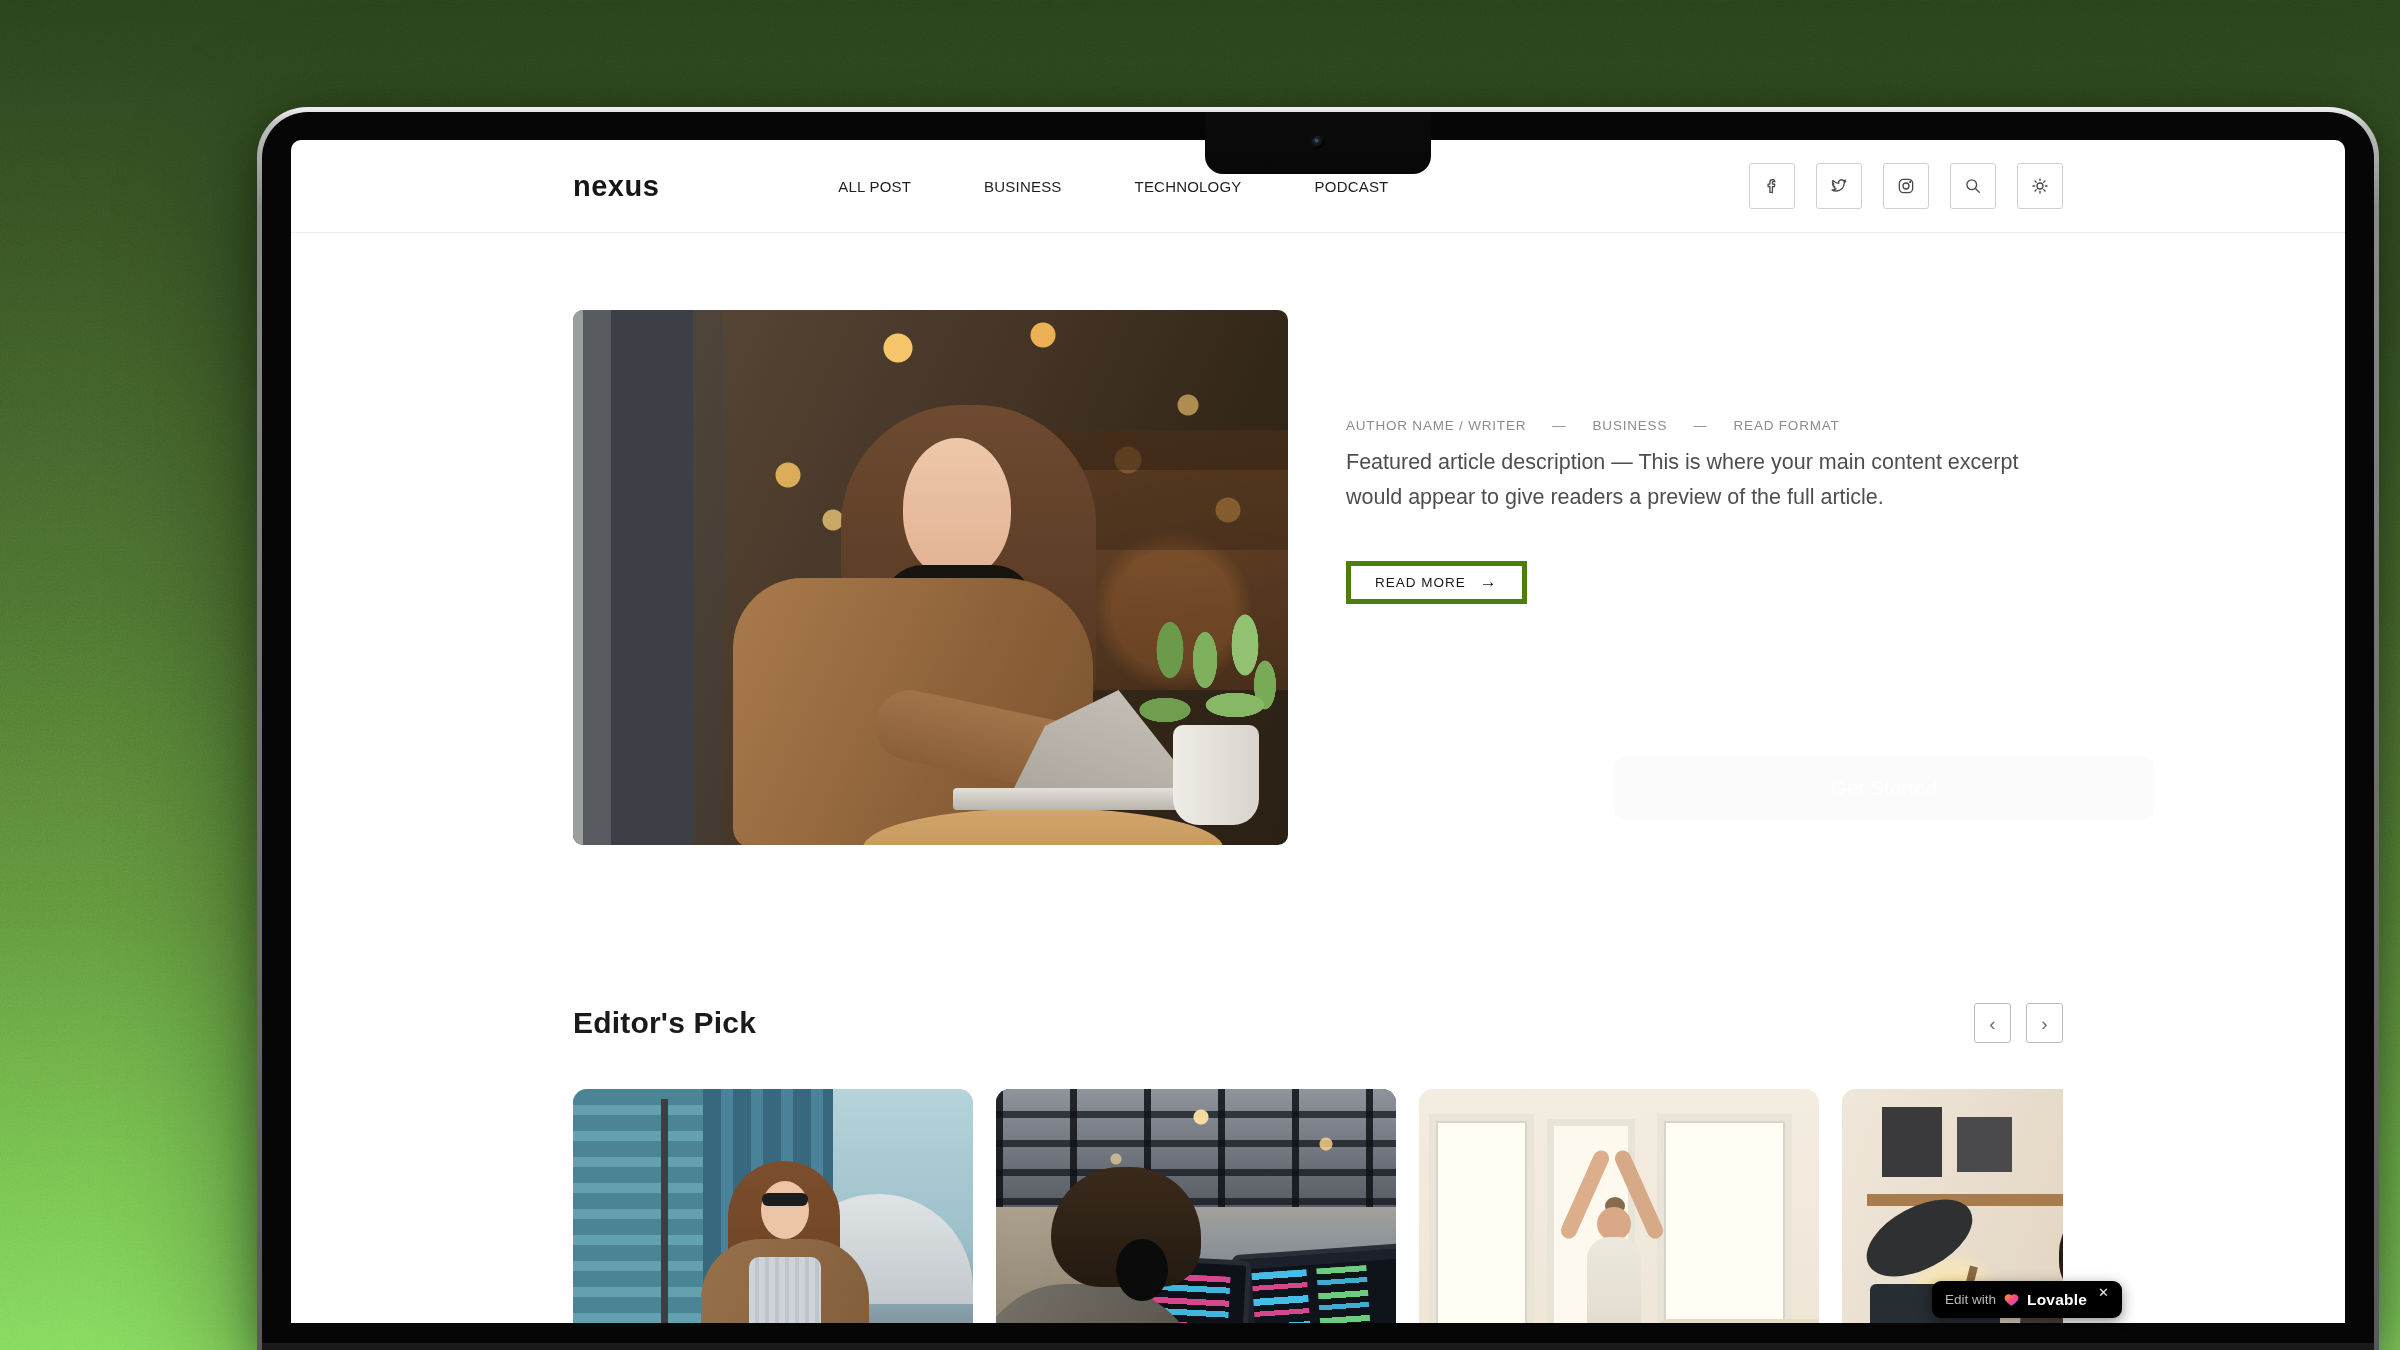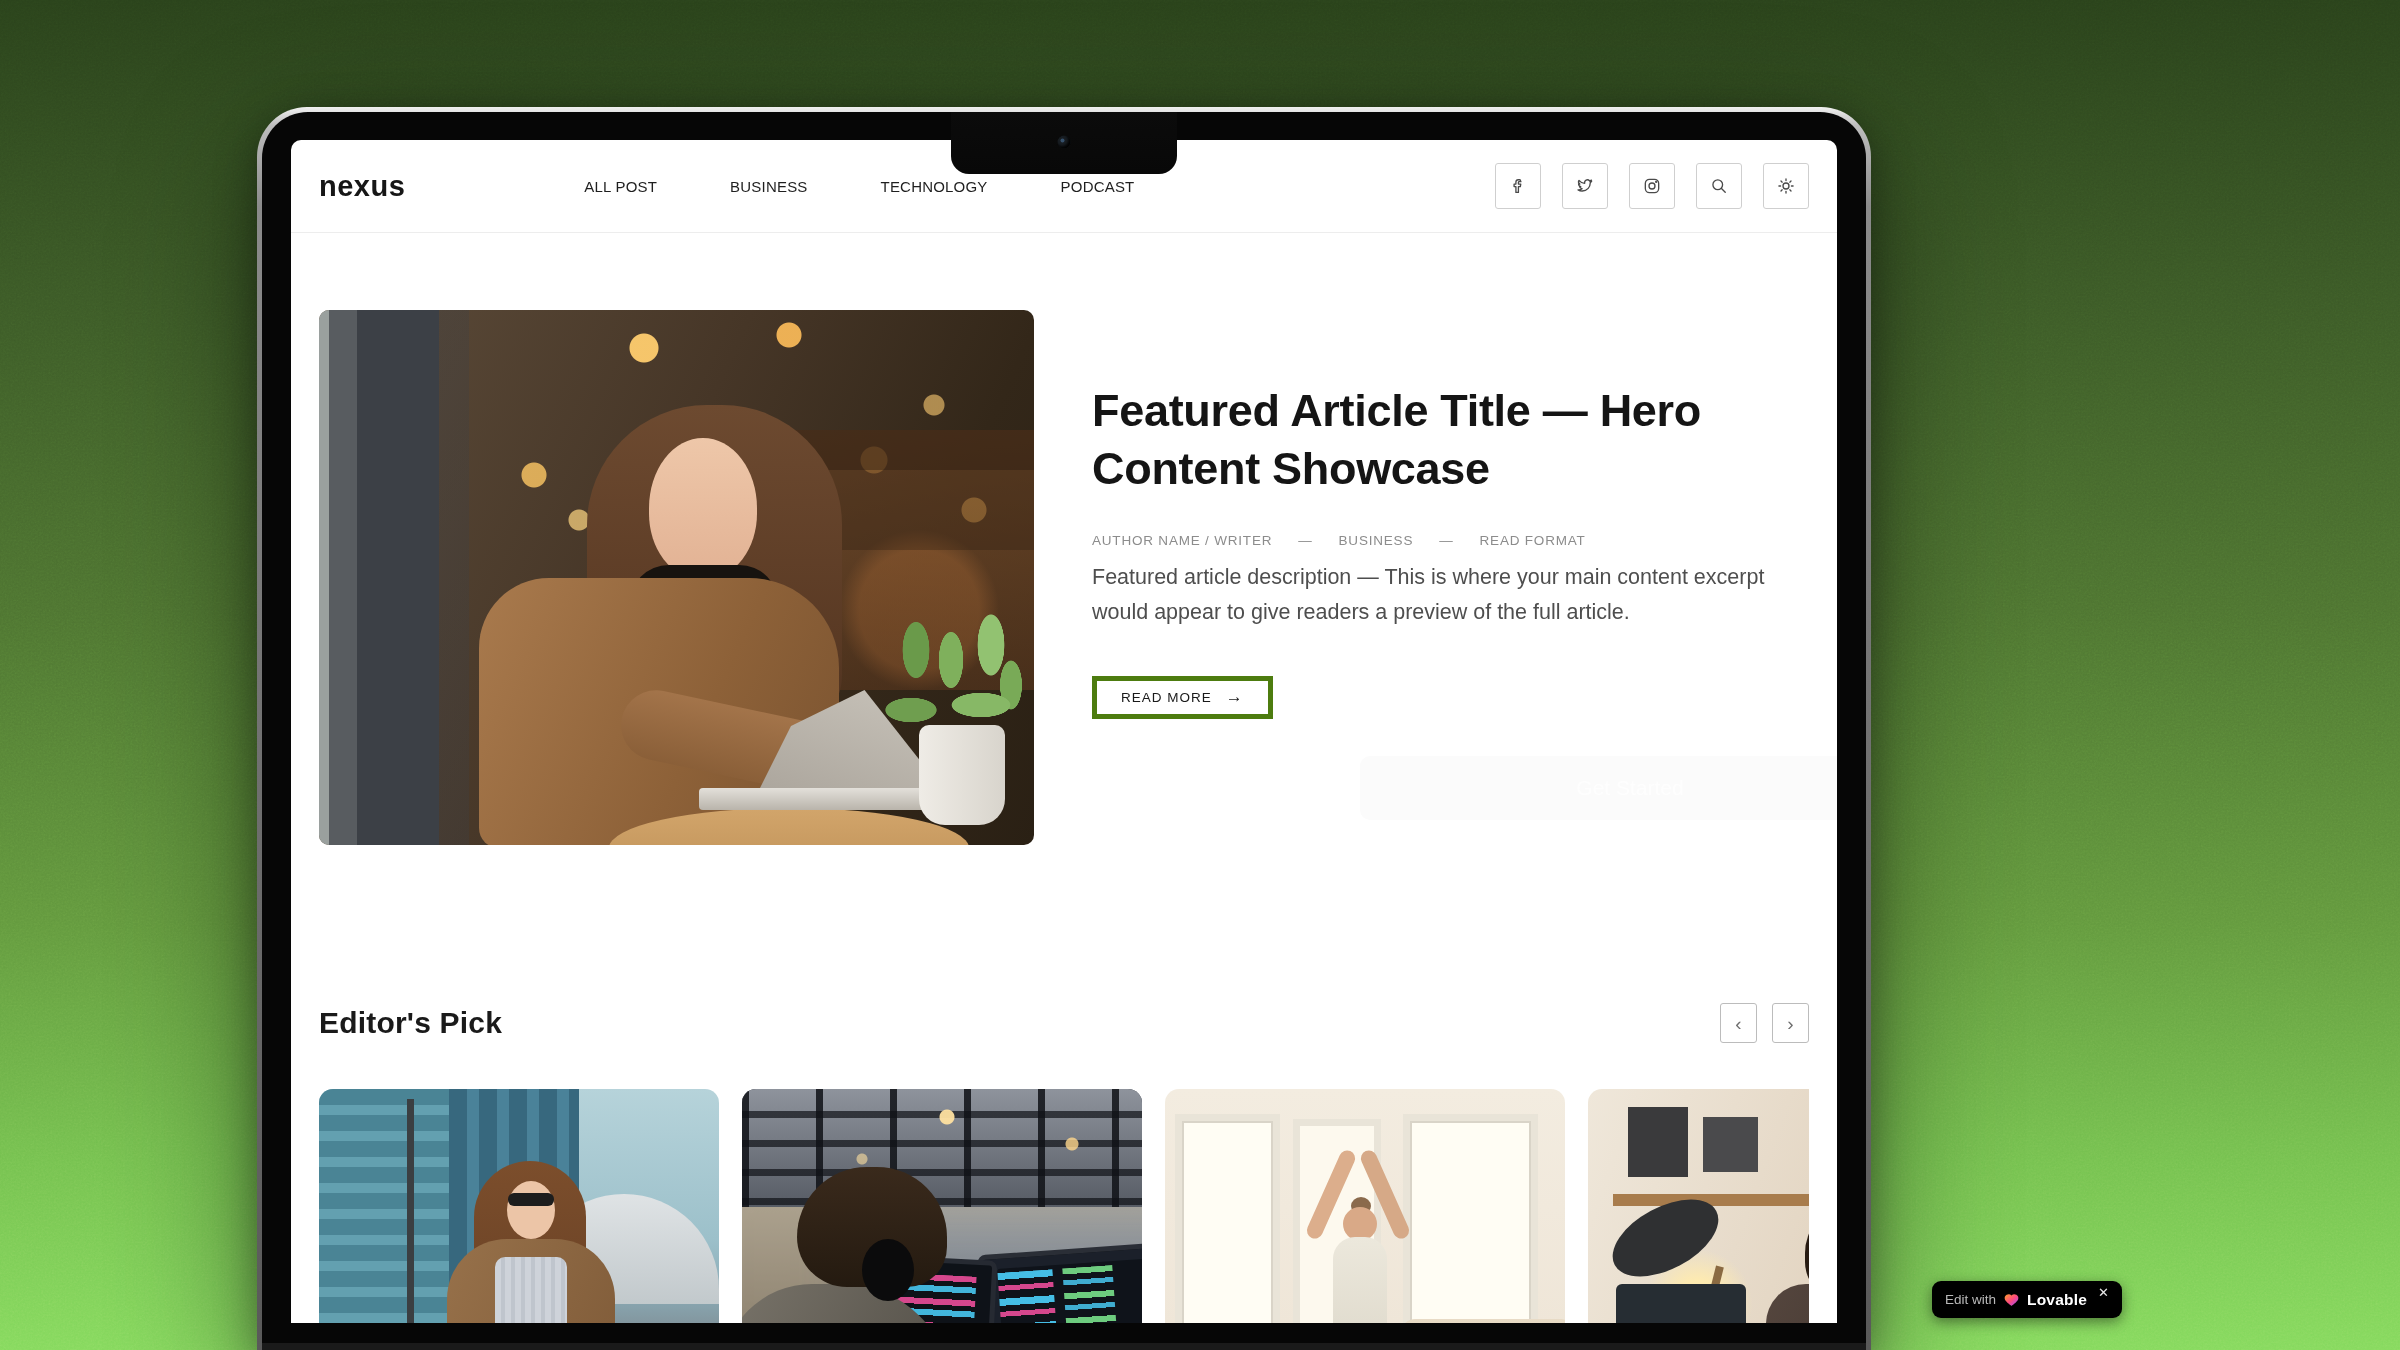--- a/index.html
+++ b/index.html
@@ -6,21 +6,21 @@
   html,body { width:2400px; height:1350px; overflow:hidden; }
   body {
     font-family:"Liberation Sans", sans-serif;
     background:linear-gradient(180deg,#2a421b 0%,#3c5a27 22%,#4e7431 45%,#63993e 68%,#76c250 86%,#86da5e 100%);
     position:relative;
   }
   .noise-layer { position:absolute; inset:0; opacity:.5; mix-blend-mode:overlay; pointer-events:none; }
 
   
   .laptop {
-    position:absolute; left:257px; top:107px; width:1614px; height:1243px;
+    position:absolute; left:257px; top:107px; width:2122px; height:1243px;
     border-radius:50px 50px 0 0;
     background:linear-gradient(180deg,#f1f1f1 0%,#bdbdbd 1.5%,#8b8b8b 8%,#6f6f6f 55%,#595959 100%);
     padding:5px 5px 0 5px;
     box-shadow:0 50px 140px rgba(0,0,0,.45), 0 10px 40px rgba(0,0,0,.35);
   }
   .bezel {
     position:relative; width:100%; height:1238px;
     background:#060606; border-radius:46px 46px 0 0; overflow:hidden;
   }
   .screen {
@@ -293,24 +293,20 @@
             <i class="ph hp-turtleneck"></i>
             <i class="ph hp-jacket"></i>
             <i class="ph hp-arm"></i>
             <i class="ph hp-table"></i>
             <i class="ph hp-laptop"></i>
             <i class="ph hp-keys"></i>
             <i class="ph hp-plant"></i>
             <i class="ph hp-pot"></i>
           </div>
           <div class="hero-text">
-            <h1 class="hero-title">
-                <span>Featured Article Title — Hero</span>
-                <span>Content Showcase</span>
-              </h1>
             <div class="hero-meta">
               <span>AUTHOR NAME / WRITER</span>
               <span>—</span>
               <span>BUSINESS</span>
               <span>—</span>
               <span>READ FORMAT</span>
             </div>
             <p class="hero-desc">Featured article description — This is where your main content excerpt would appear to give readers a preview of the full article.</p>
             <button class="read-more">
               <span>READ MORE</span>

